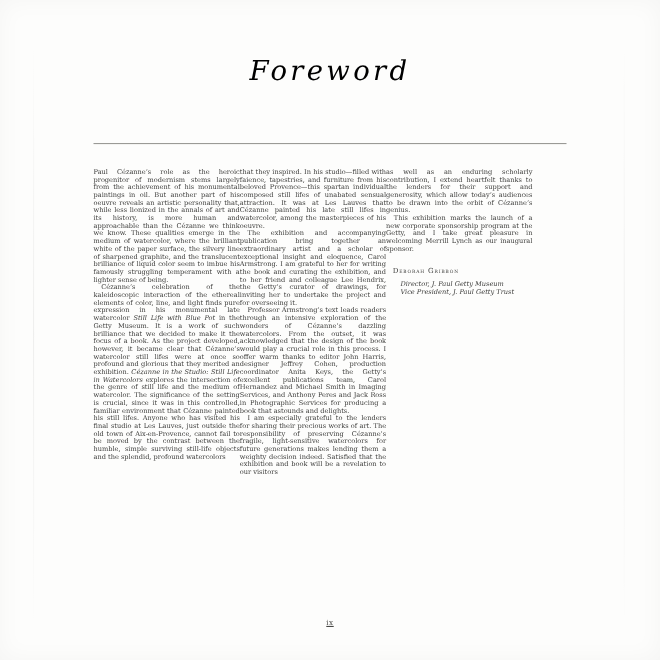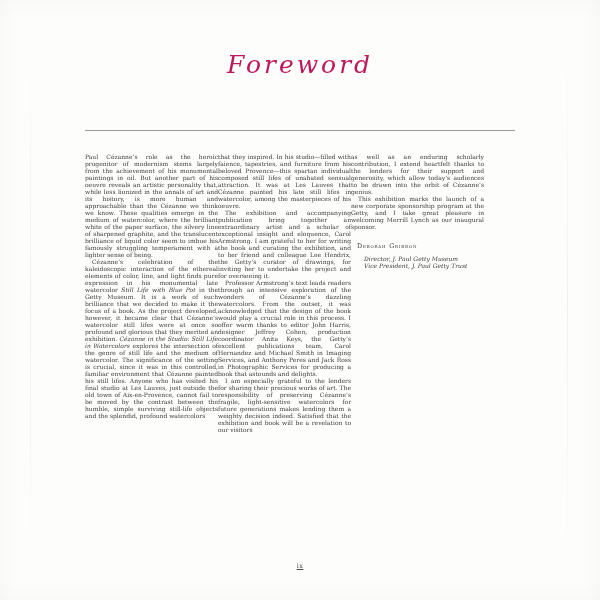--- a/index.html
+++ b/index.html
@@ -25,21 +25,21 @@
     background:linear-gradient(to bottom, rgba(0,0,0,0), rgba(0,0,0,0.05), rgba(0,0,0,0));
   }
   .heading {
     position:absolute; top:50px; left:0; width:100%;
     text-align:center;
     font-family:"DejaVu Serif","Liberation Serif",serif;
     font-style:italic;
     font-weight:400;
     font-size:25px;
     letter-spacing:3px;
-    color:#be185d;
+    color:#000000;
   }
   .rule {
     position:absolute; top:130px; left:85px; width:430px; height:0;
     border-top:1px solid #9a9a96;
   }
   .columns {
     position:absolute; top:153px; left:85px; width:430px;
     display:flex; 
   }
   .col {

